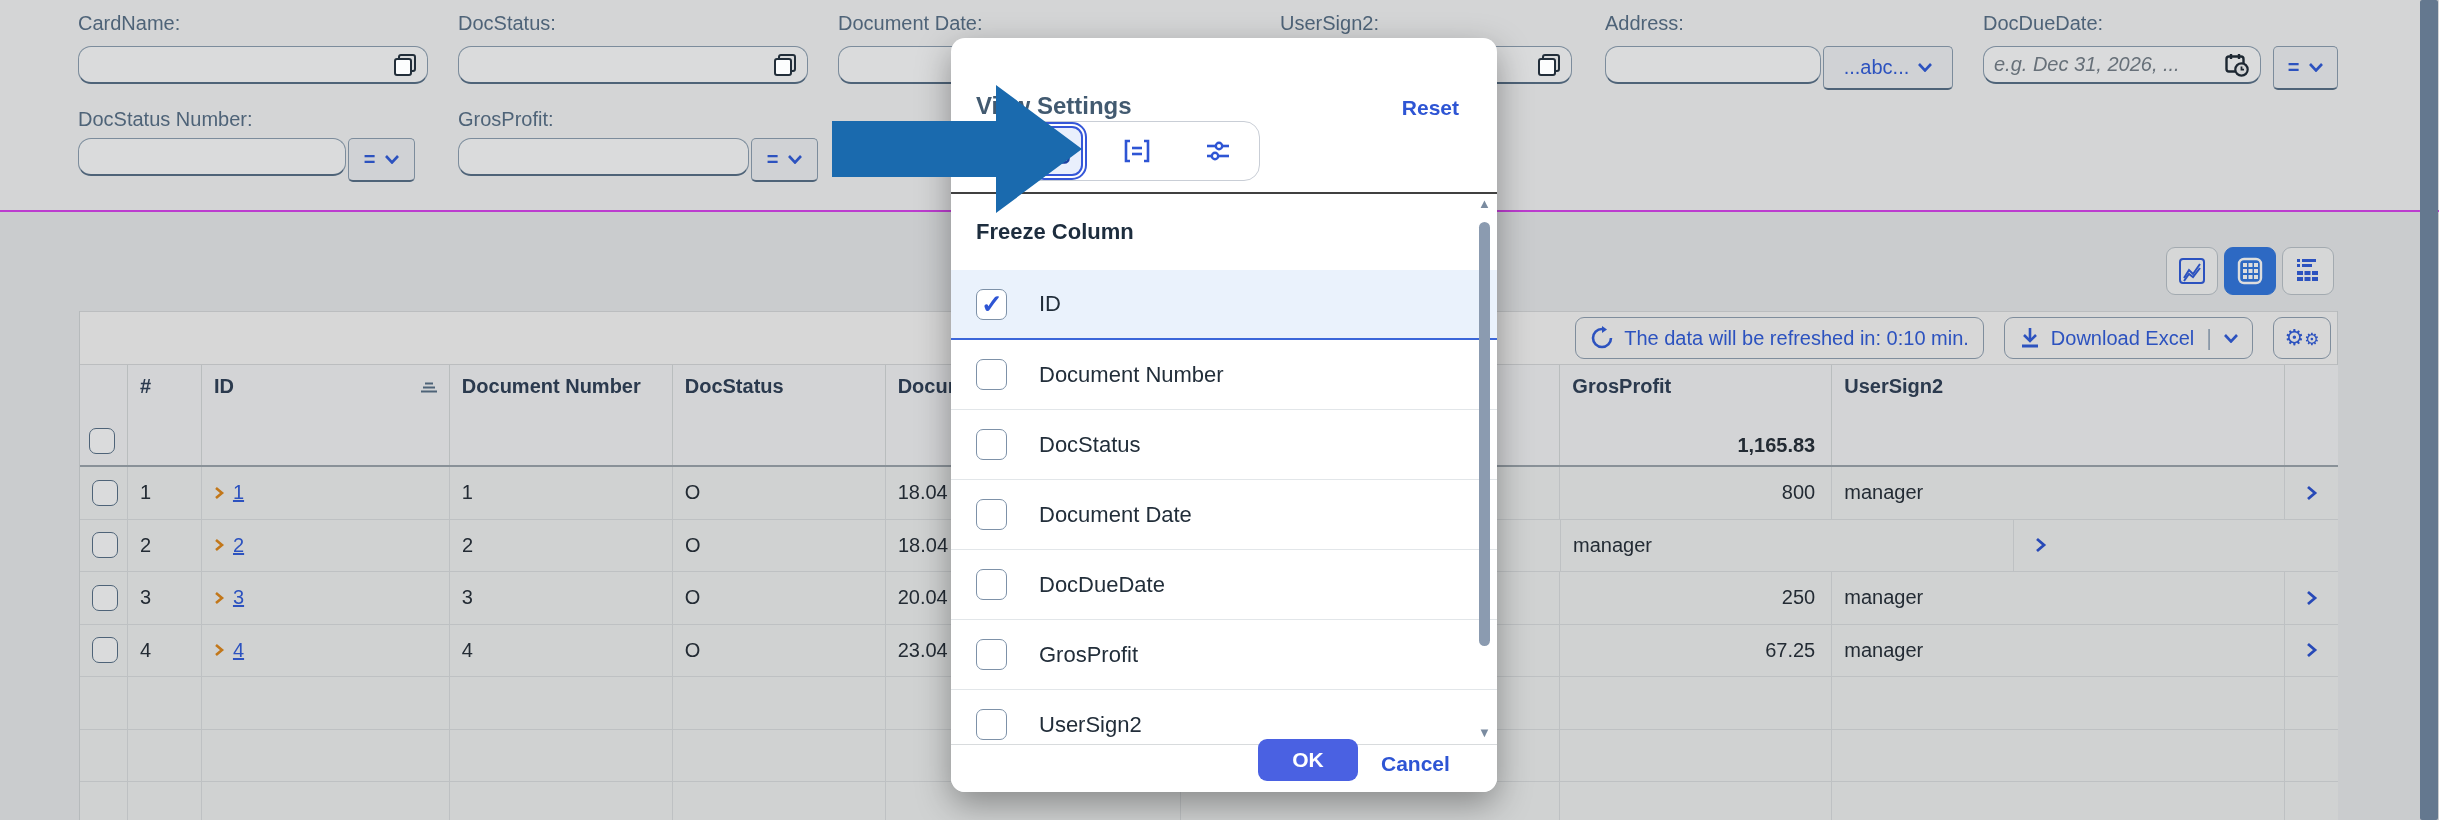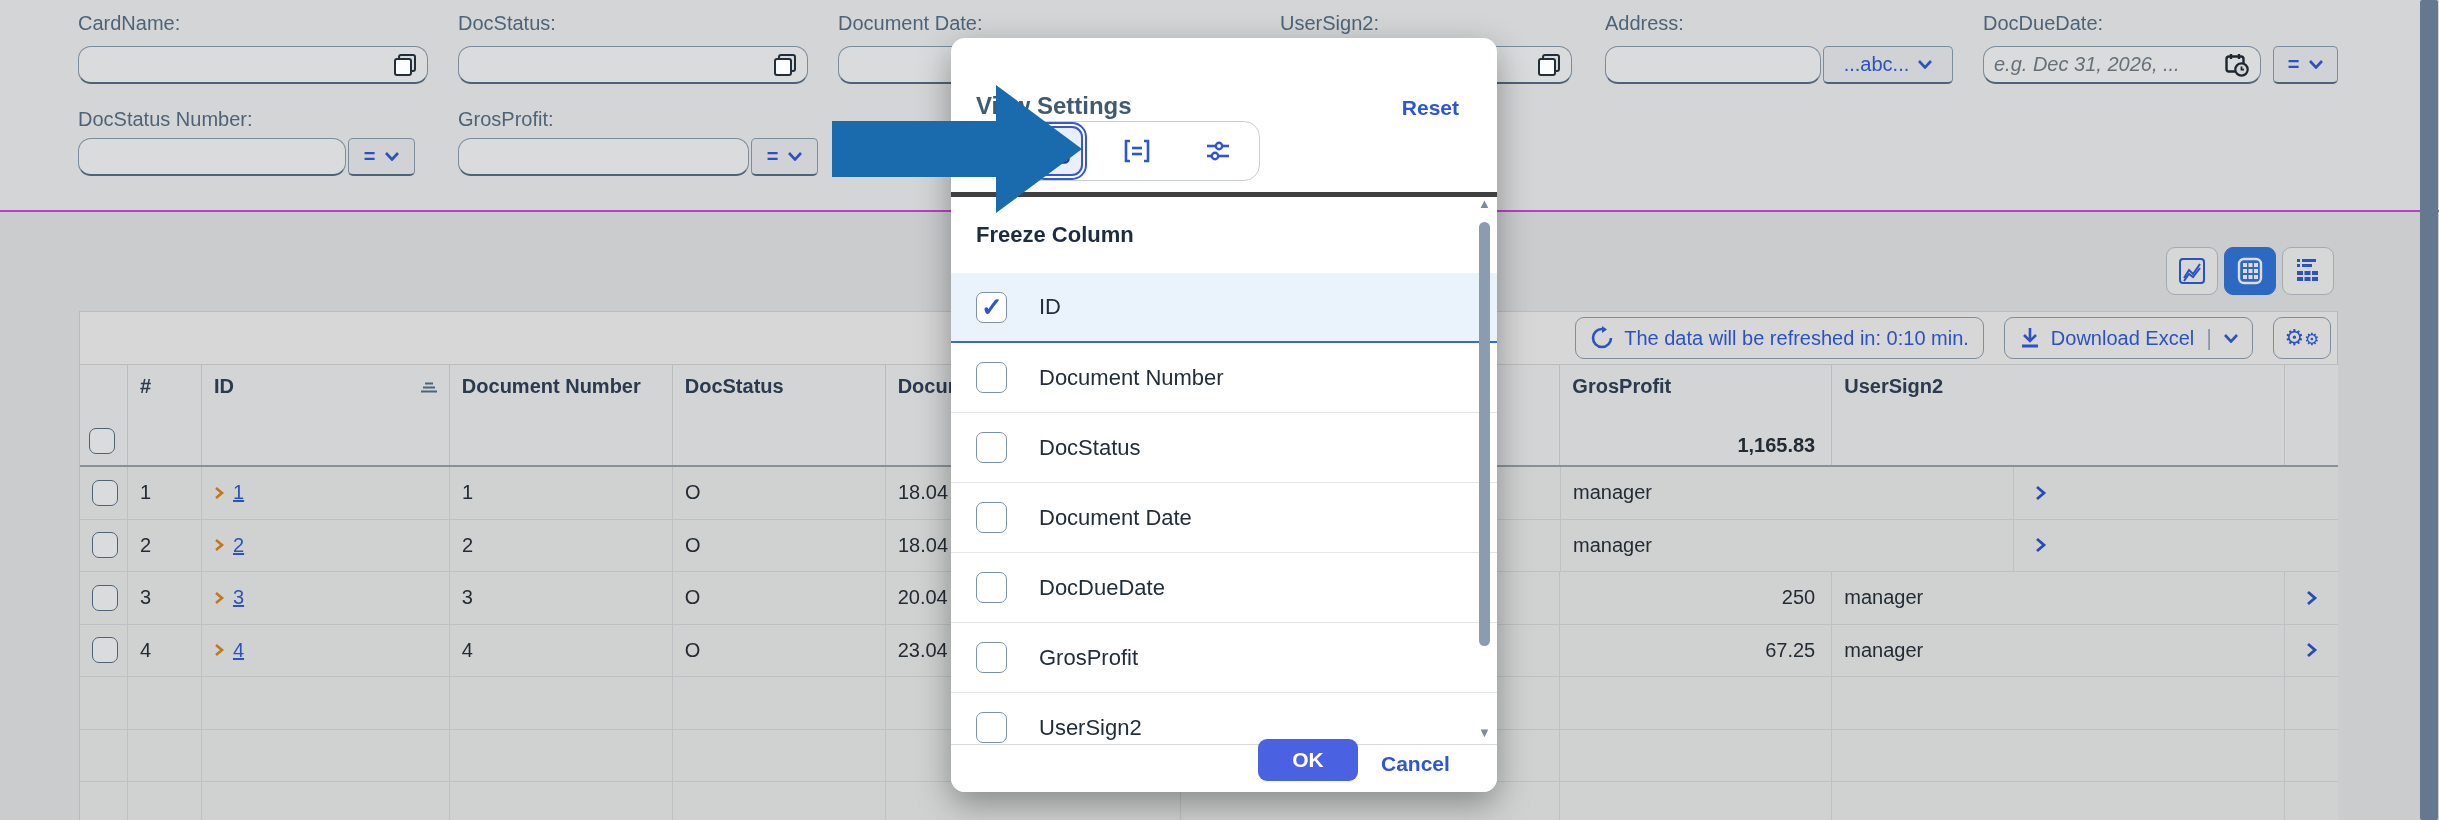--- a/index.html
+++ b/index.html
@@ -15,21 +15,21 @@
   .flabel { font-size:20px; color:#5b738b; display:block; }
   .finput { position:absolute; height:38px; background:#fcfdfe; border:1px solid #8fa2b4;
             border-bottom:2px solid #5b738b; border-radius:13px; display:flex; align-items:center;
             padding:0 10px; font-size:20px; color:#29323c; }
   .finput .ph { color:#77828c; font-style:italic; font-size:20px; white-space:nowrap; overflow:hidden; }
   .vhicon { margin-left:auto; width:24px; height:24px; position:relative; flex:0 0 24px; cursor:pointer; }
   .vhicon:before { content:""; position:absolute; left:1px; bottom:1px; width:14px; height:14px;
                    border:2.5px solid #222e3a; border-radius:3px; background:#fcfdfe; z-index:2; }
   .vhicon:after  { content:""; position:absolute; right:1px; top:1px; width:14px; height:14px;
                    border:2.5px solid #222e3a; border-radius:3px; z-index:1; }
-  .condbtn { position:absolute; height:38px; background:#f1f3f6; border:1px solid #8fa2b4;
+  .condbtn { position:absolute; height:44px; background:#f1f3f6; border:1px solid #8fa2b4;
              border-bottom:2px solid #5b738b; border-radius:5px; display:flex; align-items:center;
              justify-content:center; gap:9px; color:#335fdd; font-size:20px; cursor:pointer; }
   .condbtn .eq { font-weight:bold; letter-spacing:1px; }
   .chevdown { width:14px; height:9px; }
   .chevdown polyline { fill:none; stroke:#335fdd; stroke-width:2.6; }
   .dticon { margin-left:auto; flex:0 0 26px; }
 
   .content-bg { position:absolute; left:0; top:214px; width:2439px; height:606px; background:#eaecee; }
 
   
@@ -80,21 +80,21 @@
             border-radius:14px; box-shadow:0 12px 34px rgba(0,0,0,0.35); }
   .dlg-title { position:absolute; left:25px; top:54px; font-size:24px; font-weight:bold; color:#425a70; }
   .dlg-reset { position:absolute; right:38px; top:58px; font-size:21px; font-weight:600; color:#2e55d4; cursor:pointer; }
   .seg { position:absolute; left:67px; top:83px; width:242px; height:60px; border:1px solid #c9ced6;
          border-radius:16px; display:flex; align-items:center; justify-content:space-between; padding:0 14px; }
   .segtab { width:54px; height:54px; display:flex; align-items:center; justify-content:center;
             border-radius:11px; cursor:pointer; }
   .segtab.sel { border:2.5px solid #3657d8; outline:2px solid #3657d8; outline-offset:2px;
                 background:#e9effc; width:50px; height:50px; }
   .dlg-list { position:absolute; left:0; top:154px; width:546px; height:552px; overflow:hidden;
-              border-top:5px solid #404040;text-align:center; }
+              border-top:2px solid #404040;text-align:center; }
   .grouphdr { height:76px; display:flex; align-items:center; padding-left:25px; font-size:22px;
               font-weight:bold; color:#1d2d3e; background:#fff; }
   .litem { height:70px; display:flex; align-items:center; padding-left:25px; border-bottom:1px solid #e2e6e9;
            background:#fff; cursor:pointer; }
   .litem.checked { background:#eaf2fc; border-bottom:2px solid #3b66d9; }
   .litem .dcb { width:31px; height:31px; border:1.5px solid #7d91a8; border-radius:7px; background:#fff;
                 flex:0 0 31px; position:relative; cursor:pointer; }
   .litem.checked .dcb:after { content:"✓"; position:absolute; left:4px; top:-1px; font-size:26px;
                               color:#2e55d4; font-weight:bold; }
   .litem .ltext { margin-left:32px; font-size:22px; color:#222e3a; }
@@ -306,20 +306,21 @@
             <svg width="11" height="16" viewBox="0 0 11 16">
               <polyline points="2,3 8,8 2,13" fill="none" stroke="#e08a1e" stroke-width="2.6"></polyline>
             </svg>
           </span>
         <span class="idlink">1</span>
       </div>
       <div class="tcell c3">1</div>
       <div class="tcell c4">O</div>
       <div class="tcell c5">18.04</div>
       <div class="tcell c6"></div>
+      <div class="tcell c7 num">800</div>
       <div class="tcell c8">manager</div>
       <div class="tcell c9" style="padding-left:0;">
           <span class="rowchev">
             <svg width="13" height="20" viewBox="0 0 13 20">
               <polyline points="3,4 10,10 3,16" fill="none" stroke="#2e55d4" stroke-width="2.8"></polyline>
             </svg>
           </span>
         </div>
     </div>
 

